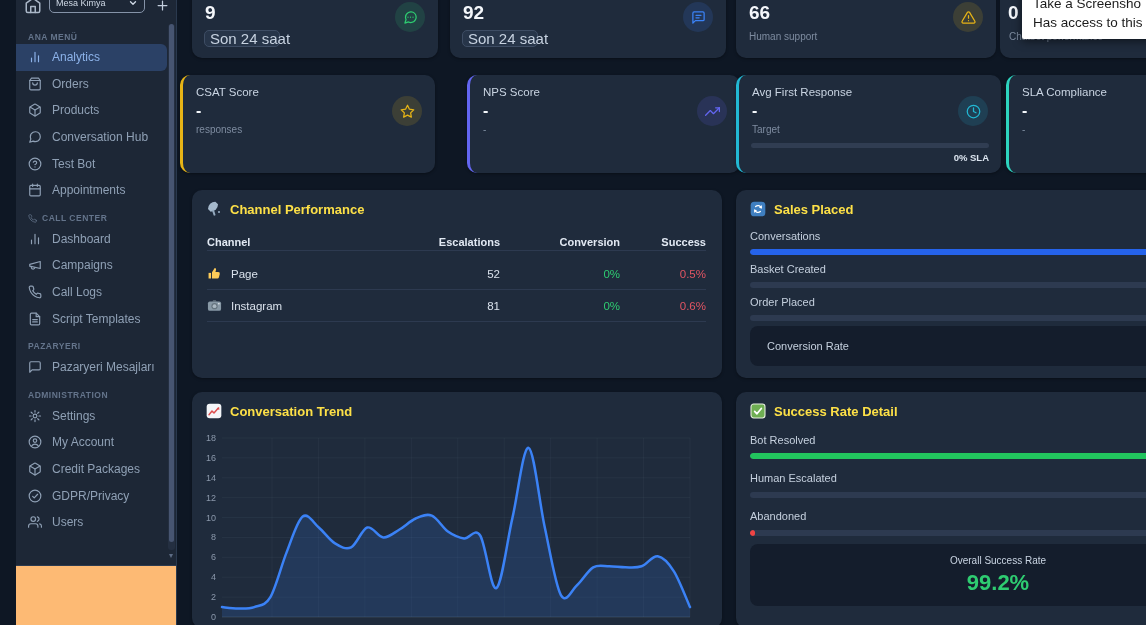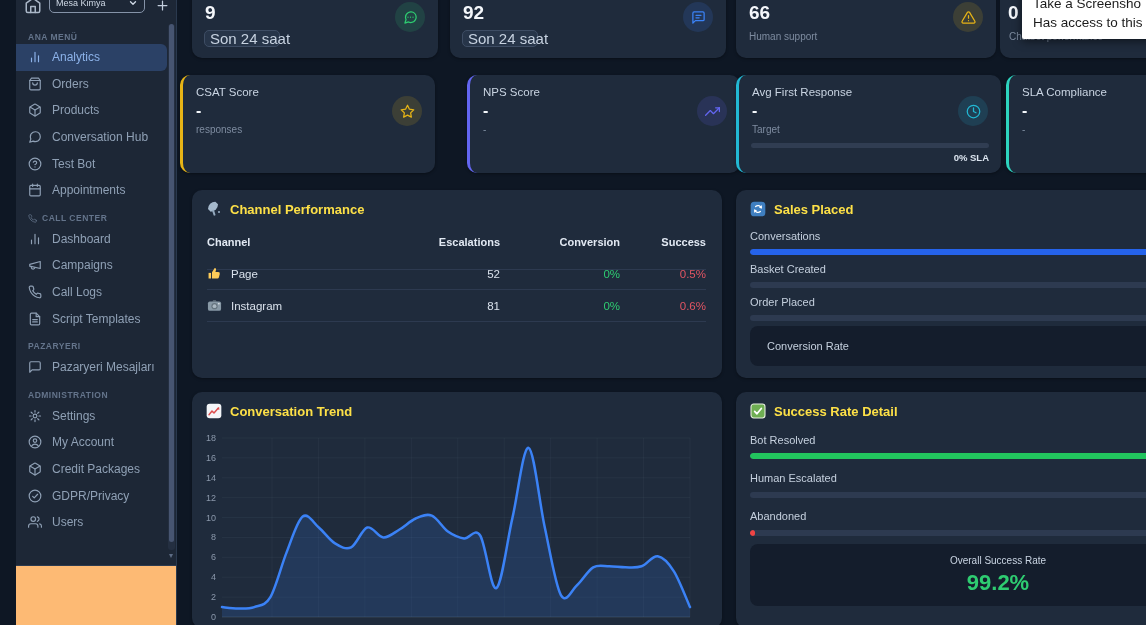--- a/index.html
+++ b/index.html
@@ -44,21 +44,21 @@
   .score .icon-circle{top:21px}
   .sla-track{position:absolute;left:12px;right:12px;top:68px;height:5px;border-radius:3px;background:#303d52;overflow:hidden}
   .sla-fill{height:100%;border-radius:3px}
   .sla-label{position:absolute;right:12px;top:77px;font-size:9.5px;font-weight:700;color:#dbe4ef}
 
   
   .panel{position:absolute;background:#1f2b3c;border-radius:10px;box-shadow:0 1px 3px rgba(0,0,0,.35)}
   .p-title{position:absolute;left:14px;top:11px;display:flex;align-items:flex-end;gap:8px;
     font-size:13px;font-weight:700;color:#fde047}
   .tbl-head{position:absolute;left:15px;right:16px;top:46px;display:grid;grid-template-columns:1fr 150px 120px 86px;
-    font-size:11px;font-weight:700;color:#e2e9f3;padding-bottom:21px;border-bottom:1px solid #2d3a50}
+    font-size:11px;font-weight:700;color:#e2e9f3;padding-bottom:2px;border-bottom:1px solid #2d3a50}
   #channel-rows{position:absolute;left:15px;right:16px;top:68px}
   .tbl-row{display:grid;grid-template-columns:1fr 150px 120px 86px;align-items:center;height:31px;
     border-bottom:1px solid #2d3a50;font-size:11.5px;color:#d9e1eb}
   .cell-channel{display:flex;align-items:center;gap:9px}
   .num{text-align:right}
   .green{color:var(--green)}
   .red{color:var(--red)}
   .bar-label{position:absolute;left:14px;font-size:11px;color:#c5d0de}
   .bar-track{position:absolute;left:14px;right:14px;height:6px;border-radius:3px;background:#2d3a50;overflow:hidden}
   .bar-fill{height:100%;border-radius:3px;background:#2d3a50}

